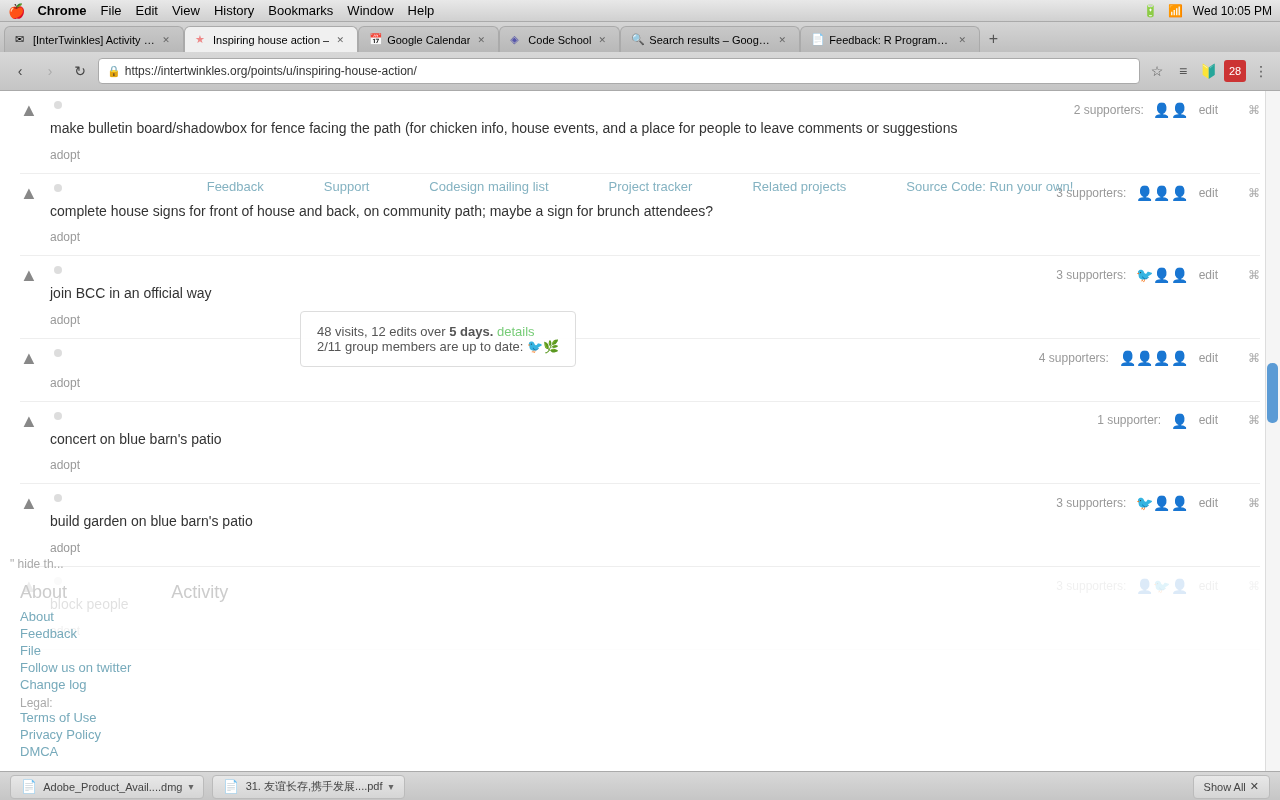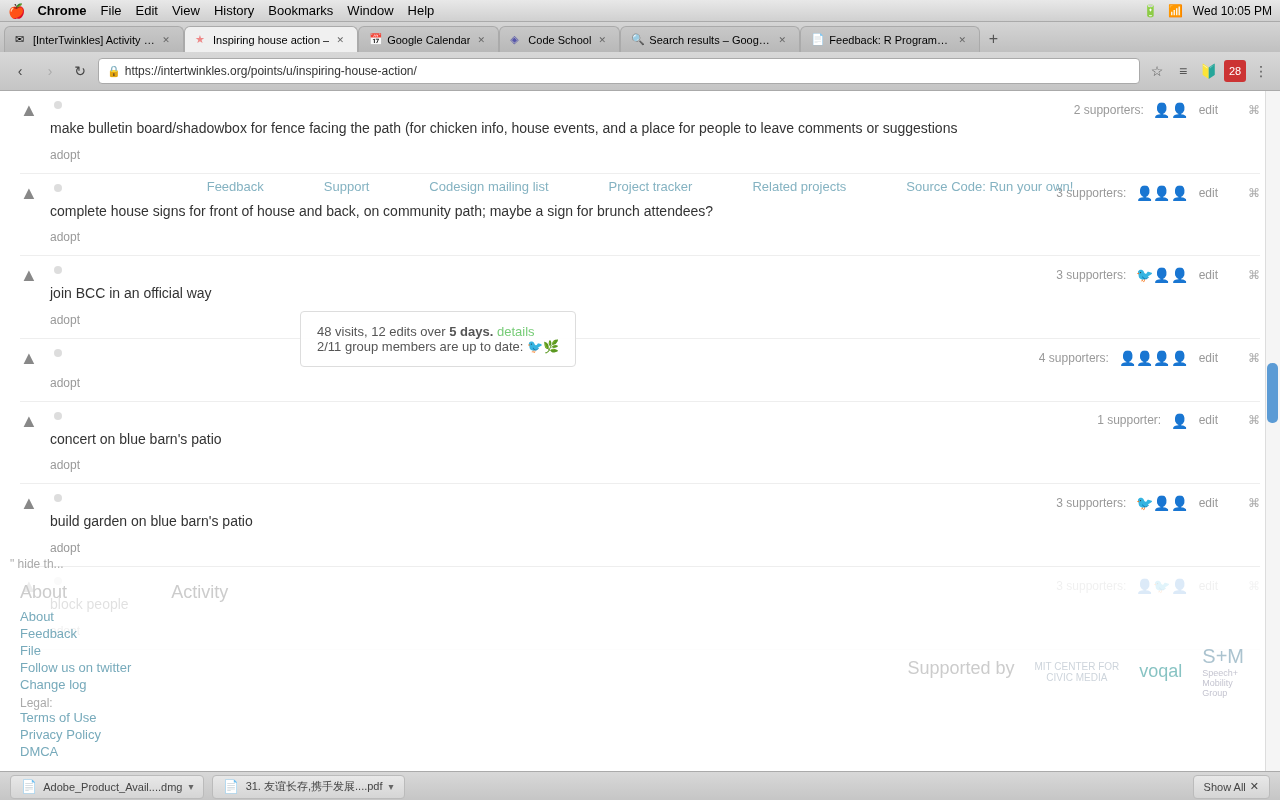--- a/index.html
+++ b/index.html
@@ -551,31 +551,20 @@
         <div class="footer-legal">Legal:</div>
         <a href="#" class="footer-link">Terms of Use</a>
         <a href="#" class="footer-link">Privacy Policy</a>
         <a href="#" class="footer-link">DMCA</a>
       </div>
 
       <div class="footer-section">
         <h3>Activity</h3>
       </div>
 
-      <div class="footer-section sponsor-area">
-        <h3>Supported by</h3>
-        <div class="mit-logo">
-          <div style="font-size:10px; opacity:0.6; color:#89a;">MIT CENTER FOR<br>CIVIC MEDIA</div>
-        </div>
-        <div class="voqal-logo">voqal</div>
-        <div class="sm-logo">
-          <div style="font-size:20px; font-weight:300; color:#8ab;">S+M</div>
-          <div style="font-size:9px; color:#aab;">Speech+<br>Mobility<br>Group</div>
-        </div>
-      </div>
     </div>
 
     <div style="position:absolute; bottom:200px; left:10px; font-size:12px; color:#aaa; z-index:46;">" hide th...</div>
 
     <div class="scrollbar">
       <div class="scrollbar-thumb"></div>
     </div>
 
   </div>
 </div>

